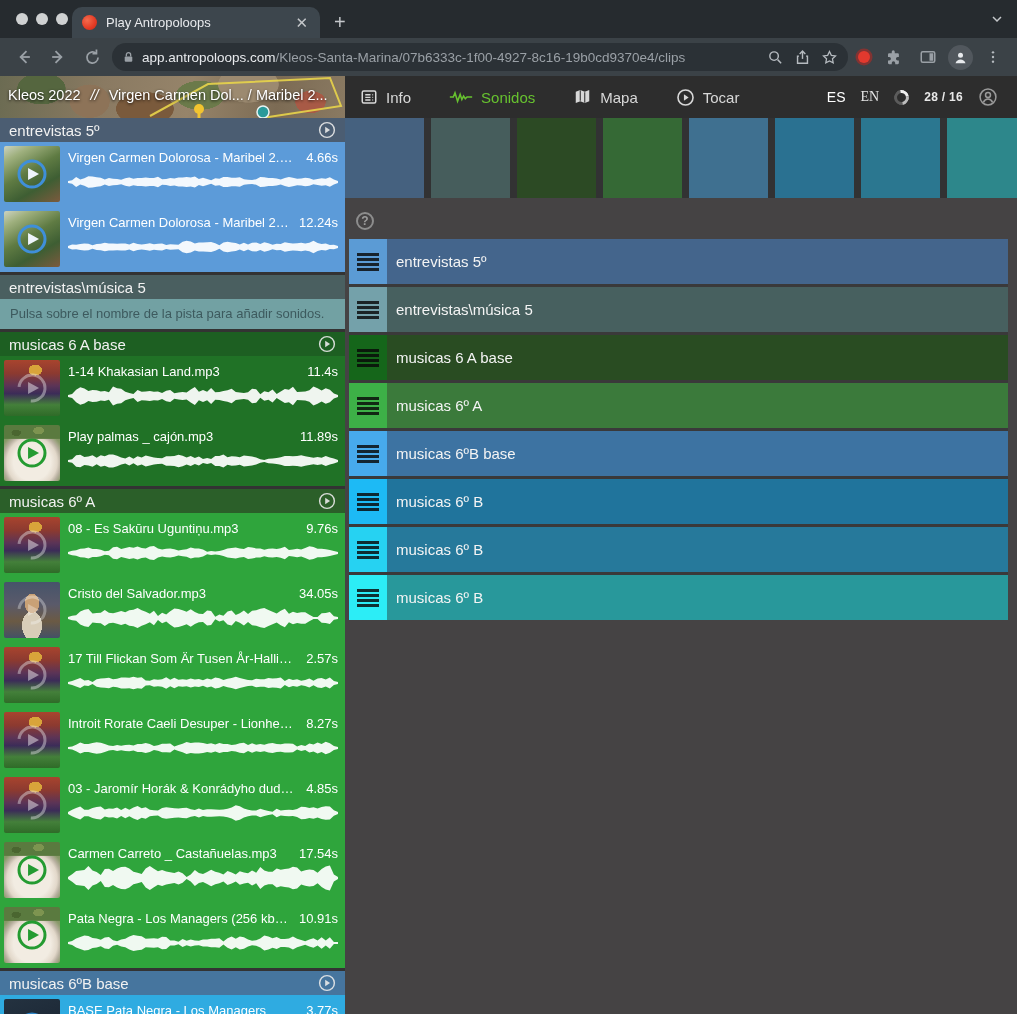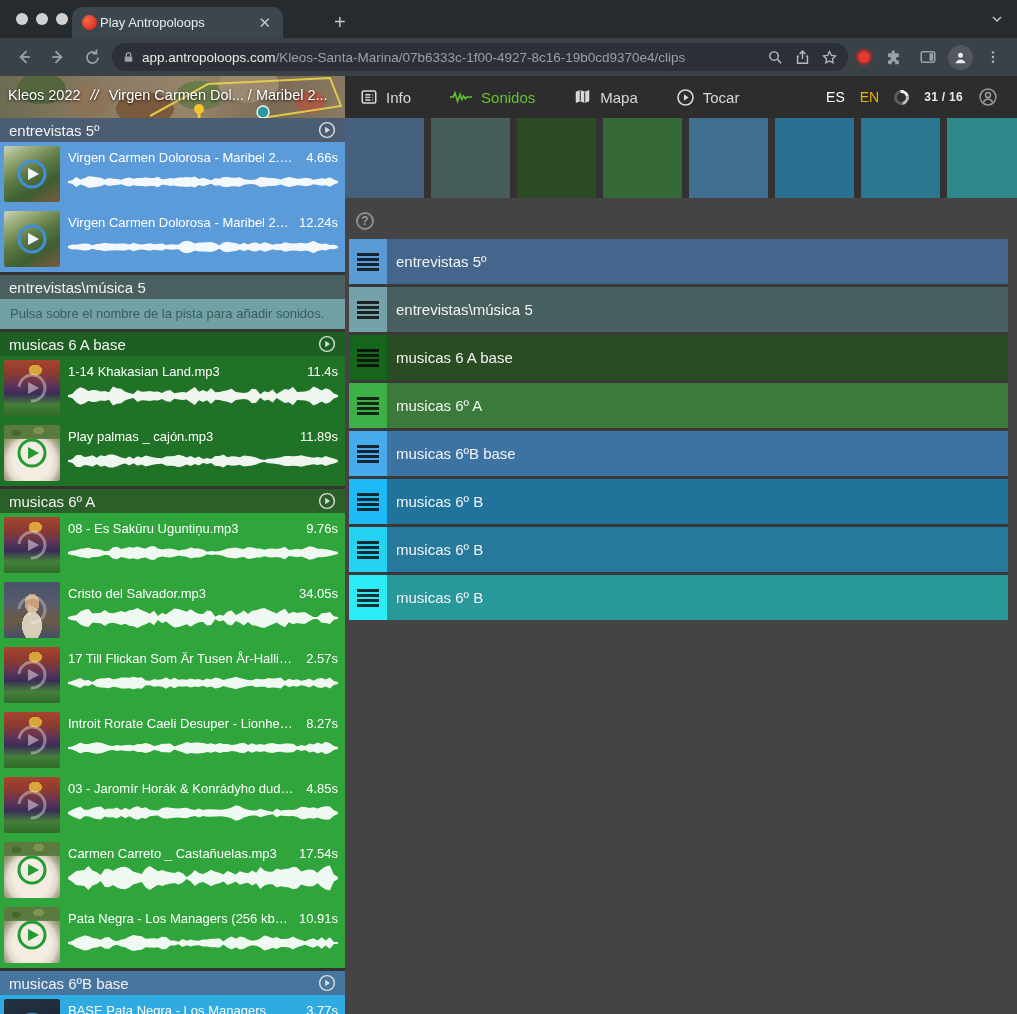--- a/index.html
+++ b/index.html
@@ -3,22 +3,22 @@
 <meta charset="utf-8">
 <style>
   html,body{margin:0;padding:0;width:1017px;height:1014px;overflow:hidden;
     font-family:"Liberation Sans",sans-serif;background:#333;}
   *{box-sizing:border-box;}
 
   
   .tabstrip{height:38px;background:#262b2f;position:relative;}
   .traffic{position:absolute;left:16px;top:13px;display:flex;gap:8px;}
   .traffic span{width:12px;height:12px;border-radius:50%;background:#cfd1d2;display:block;}
-  .tab{position:absolute;left:72px;top:7px;width:211px;height:31px;background:#3d464d;
-    border-radius:10px 10px 0 0;display:flex;align-items:center;padding:0 10px;gap:3px;}
+  .tab{position:absolute;left:72px;top:7px;width:248px;height:31px;background:#3d464d;
+    border-radius:10px 10px 0 0;display:flex;align-items:center;padding:0 10px;gap:9px;}
   .favicon{width:15px;height:15px;border-radius:50%;
     background:radial-gradient(circle at 35% 35%,#f46b4d,#e33a24 60%,#c22a18);flex:none;}
   .tab-title{font-size:13px;color:#e8eaed;flex:1;white-space:nowrap;overflow:hidden;}
   .tab-close{color:#c4c7ca;font-size:15px;line-height:1;padding:0 2px;cursor:default;}
   .newtab{position:absolute;left:334px;top:10px;color:#c4c7ca;font-size:20px;line-height:24px;}
   .tab-chevron{position:absolute;right:12px;top:11px;}
   .toolbar{height:38px;background:#3b4247;display:flex;align-items:center;padding:0 10px;gap:6px;}
   .ticon{width:28px;height:28px;display:flex;align-items:center;justify-content:center;flex:none;}
   .omnibox{flex:1;height:28px;background:#2b3136;border-radius:14px;display:flex;
     align-items:center;padding:0 10px;gap:7px;min-width:0;}
@@ -45,21 +45,21 @@
       linear-gradient(100deg,#6b6b52 0%,#8a7a62 30%,#96846a 55%,#7c6b54 80%,#8a7a62 100%);}
   .map-overlay{position:absolute;inset:0;}
   .breadcrumb{position:absolute;left:8px;top:11px;font-size:14.5px;color:#fff;white-space:nowrap;
     text-shadow:0 1px 3px rgba(0,0,0,.85);z-index:2;}
   .breadcrumb .sep{margin:0 6px;font-style:italic;}
   .header-nav{flex:1;display:flex;align-items:center;padding:0 15px;}
   .nav-item{display:flex;align-items:center;gap:8px;margin-right:38px;font-size:15px;color:#d8d8d8;}
   .nav-item.active{color:#67c22f;}
   .header-right{margin-left:auto;display:flex;align-items:center;gap:15px;padding-right:4px;}
   .lang{font-size:14px;color:#fff;}
-  .lang.dim{color:#eab308;}
+  .lang.dim{color:#e5e5e5;font-family:Liberation Serif, serif;}
   .spinner{width:15px;height:15px;border-radius:50%;border:3px solid rgba(255,255,255,.22);
     border-top-color:#f0f0f0;border-right-color:#bdbdbd;transform:rotate(35deg);}
   .counter{font-size:12px;font-weight:bold;color:#e8e8e8;letter-spacing:.3px;}
 
   
   .main{display:flex;height:896px;overflow:hidden;}
 
   
   .sidebar{width:345px;flex:none;background:#333;overflow:hidden;}
   .section{margin-top:3px;}
@@ -251,21 +251,21 @@
       <svg class="ic" width="19" height="19" viewBox="0 0 24 24">
           <circle cx="12" cy="12" r="9.5" stroke="#d8d8d8" stroke-width="2" fill="none"></circle>
           <path d="M10 8l6 4-6 4z" fill="#d8d8d8"></path>
         </svg>
       <span>Tocar</span>
     </span>
     <span class="header-right">
       <span class="lang">ES</span>
       <span class="lang dim">EN</span>
       <span class="spinner"></span>
-      <span class="counter">31 / 16</span>
+      <span class="counter">28 / 16</span>
       <svg class="ic" width="20" height="20" viewBox="0 0 24 24">
           <circle cx="12" cy="12" r="9.5" stroke="#9a9a9a" stroke-width="1.8" fill="none"></circle>
           <circle cx="12" cy="9.5" r="3" stroke="#9a9a9a" stroke-width="1.8" fill="none"></circle>
           <path d="M6.5 18.5c1.2-2.6 3.2-4 5.5-4s4.3 1.4 5.5 4" stroke="#9a9a9a" stroke-width="1.8" fill="none"></path>
         </svg>
     </span>
   </div>
 </div>
 
 <div class="main">

